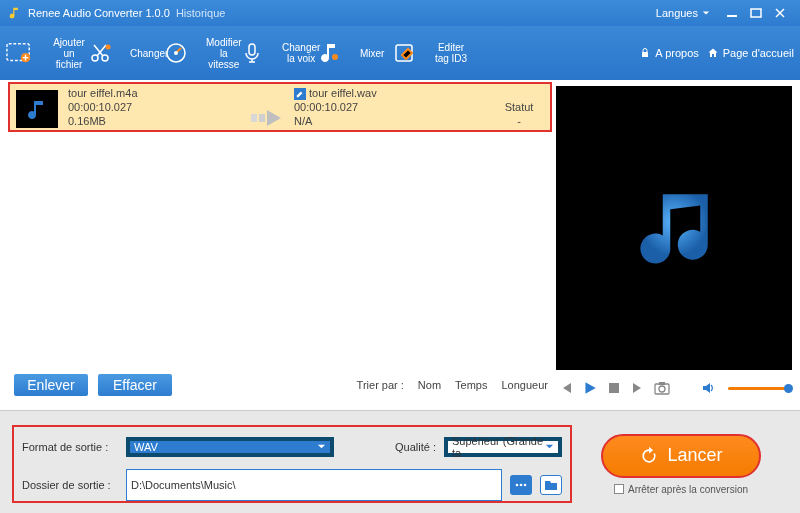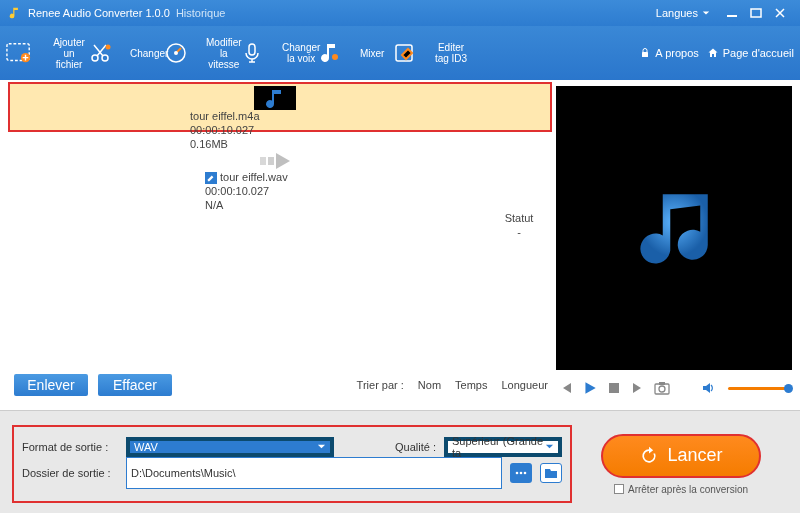--- a/index.html
+++ b/index.html
@@ -13,21 +13,21 @@
 
 .toolbar { height: 54px; background: linear-gradient(#3a88d6,#2a76cc); display: flex; align-items: center; padding: 0 6px; color: #fff; font-size: 10px; }
 .toolbar .tool { width: 76px; text-align: center; display: flex; flex-direction: row; align-items: center; gap: 18px; cursor: pointer; }
 .toolbar .tool.first { width: 82px; }
 .toolbar .tool-icon { width: 26px; height: 26px; display: flex; align-items: center; justify-content: center; }
 .toolbar .right { margin-left: auto; display: flex; align-items: center; gap: 8px; font-size: 11px; }
 .toolbar .right-item { display: flex; align-items: center; gap: 4px; cursor: pointer; }
 
 .content { display: flex; height: 330px; }
 .list-area { flex: 1; padding: 2px 4px 4px 8px; display: flex; flex-direction: column; }
-.file-row { border: 2px solid #e03030; background: #ffe8b0; display: flex; align-items: center; height: 50px; font-size: 11px; color: #444; padding: 2px 6px; flex-direction: column; }
+.file-row { border: 2px solid #e03030; background: #ffe8b0; display: flex; align-items: flex-end; height: 50px; font-size: 11px; color: #444; padding: 2px 6px; }
 .file-row .thumb { width: 42px; height: 38px; background: #000; display: flex; align-items: center; justify-content: center; margin-right: 10px; }
 .file-row .col { display: flex; flex-direction: column; gap: 1px; line-height: 13px; }
 .file-row .col.src { width: 180px; }
 .file-row .arrow { width: 46px; display: flex; align-items: center; justify-content: center; }
 .file-row .col.dst { width: 150px; }
 .file-row .dst-name { display: flex; align-items: center; gap: 3px; }
 .file-row .dst-badge { width: 12px; height: 12px; background: #2d7cd0; display:flex; align-items:center; justify-content:center; }
 .file-row .col.status { margin-left: auto; text-align: center; width: 50px; }
 
 .list-fill { flex: 1; }
@@ -37,21 +37,21 @@
 .sort-area { margin-left: auto; display: flex; align-items: center; gap: 14px; }
 
 .preview-area { width: 244px; padding: 6px 8px 10px 0; display: flex; flex-direction: column; }
 .preview-box { flex: 1; background: #000; display: flex; align-items: center; justify-content: center; }
 .preview-controls { height: 30px; display: flex; align-items: center; gap: 8px; padding: 6px 2px 0; }
 .preview-controls .pc { width: 16px; height: 16px; display: flex; align-items: center; justify-content: center; cursor: pointer; }
 .preview-controls .vol-slider { flex: 1; height: 3px; background: #f57c00; position: relative; margin-left: 4px; border-radius: 2px; }
 .preview-controls .vol-slider .knob { position: absolute; right: -3px; top: -3px; width: 9px; height: 9px; background: #2d7cd0; border-radius: 50%; }
 
 .bottom-panel { height: 103px; background: #e8e8e8; border-top: 1px solid #ccc; display: flex; padding: 14px 10px 10px 12px; font-size: 11px; color: #333; }
-.settings-box { border: 2px solid #e03030; padding: 10px 8px 8px 8px; width: 560px; display: flex; flex-direction: column; }
+.settings-box { border: 2px solid #e03030; padding: 10px 8px 8px 8px; width: 560px; display: flex; flex-direction: column; gap: 12px; }
 .settings-row { display: flex; align-items: center; gap: 8px; }
 .label { width: 96px; }
 .dd { height: 20px; border: 4px solid #0c4a6e; background: #fff; display: flex; align-items: center; padding: 0 4px; color: #2d7cd0; font-size: 11px; position: relative; }
 .dd .caret { margin-left: auto; }
 .dd.fmt { width: 208px; }
 .dd.fmt.selected { background: #2d7cd0; color: #fff; }
 .dd.qual { width: 118px; }
 .folder-input { flex: 1; height: 20px; border: 1px solid #2d7cd0; background: #fff; display: flex; align-items: center; padding: 15px 4px; font-size: 11px; color: #333; }
 .icon-btn { width: 22px; height: 20px; background: #2d7cd0; border-radius: 3px; display: flex; align-items: center; justify-content: center; cursor: pointer; }
 .icon-btn.folder { background: #fff; border: 1px solid #2d7cd0; }

